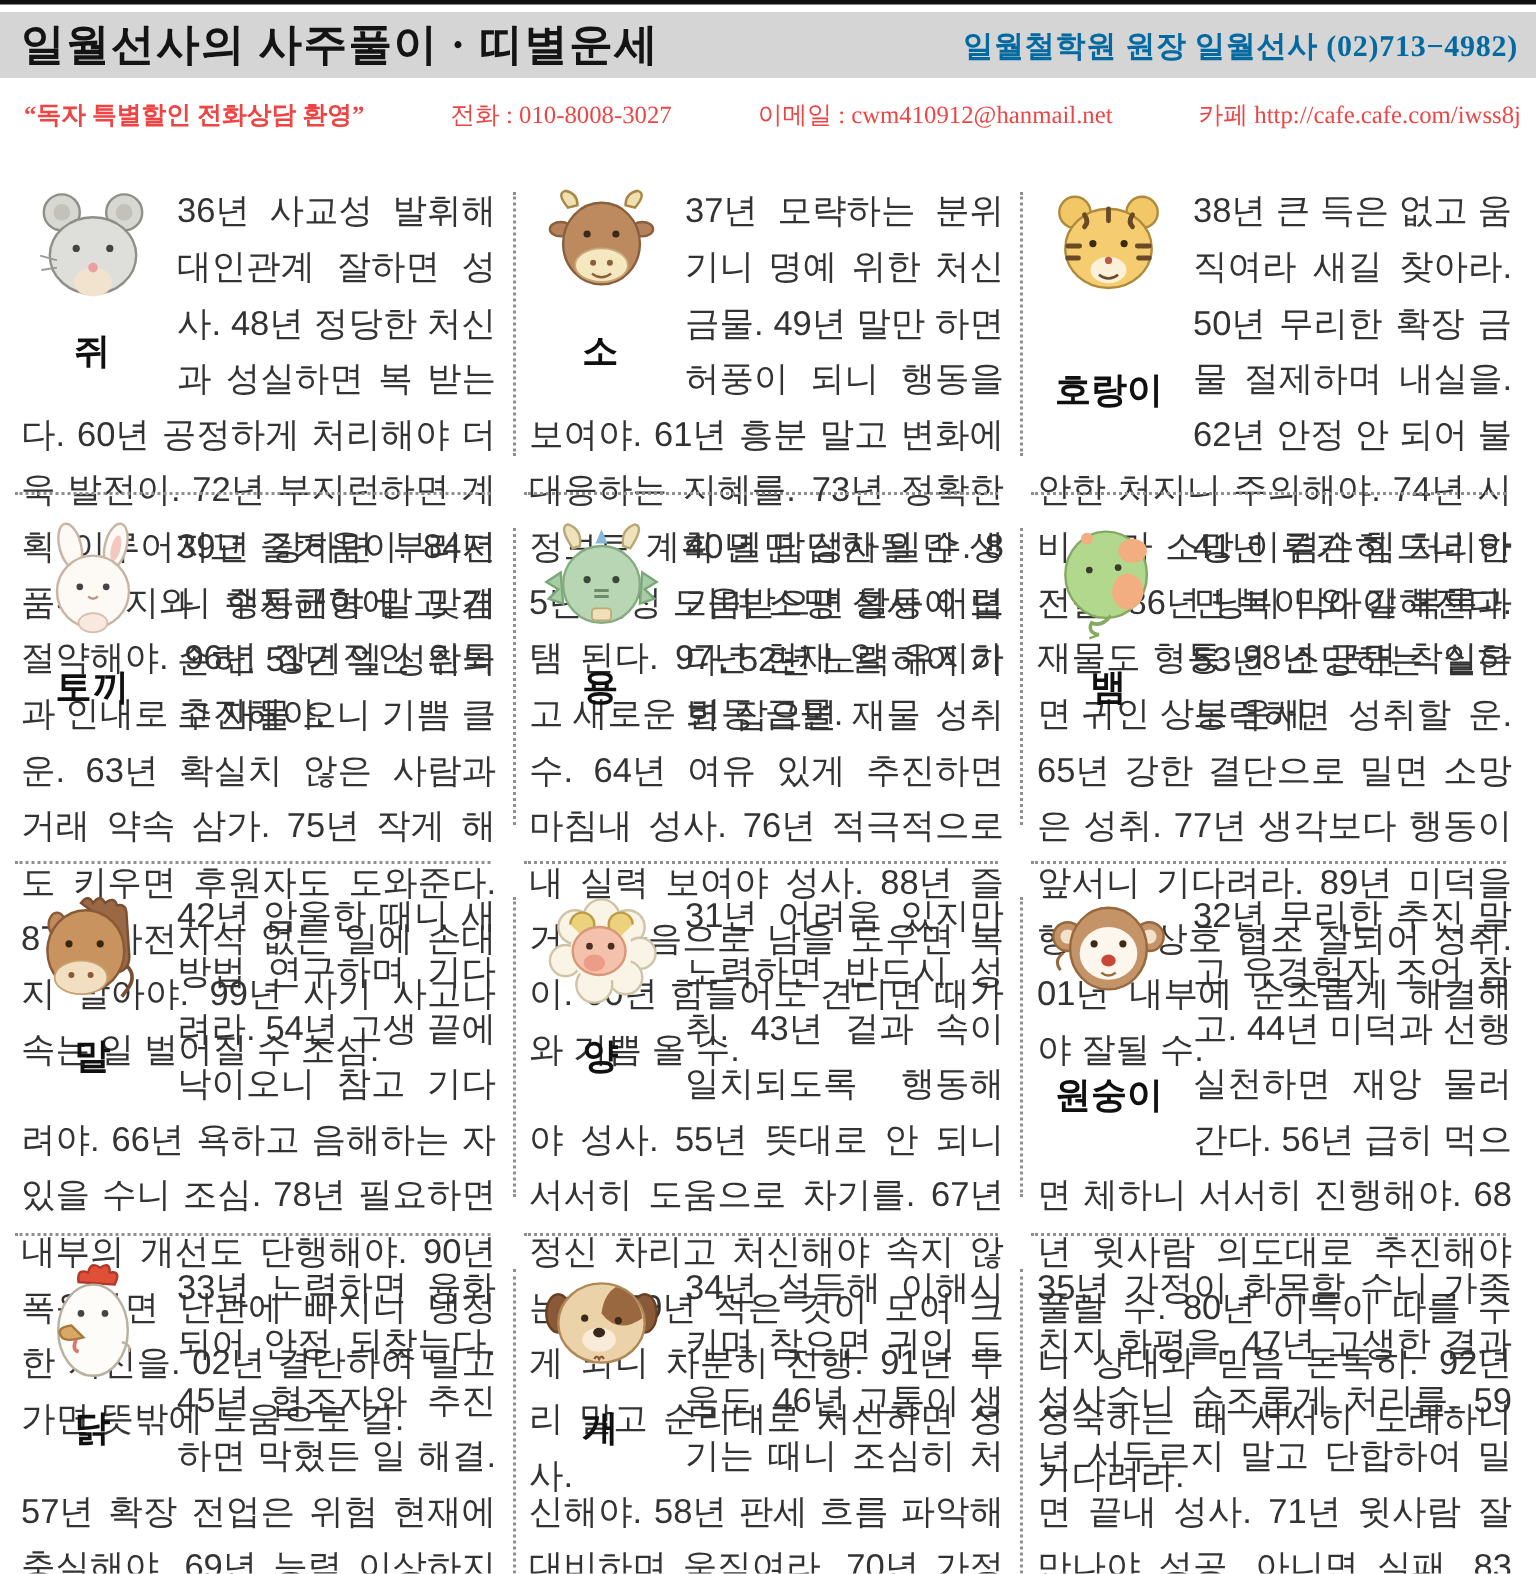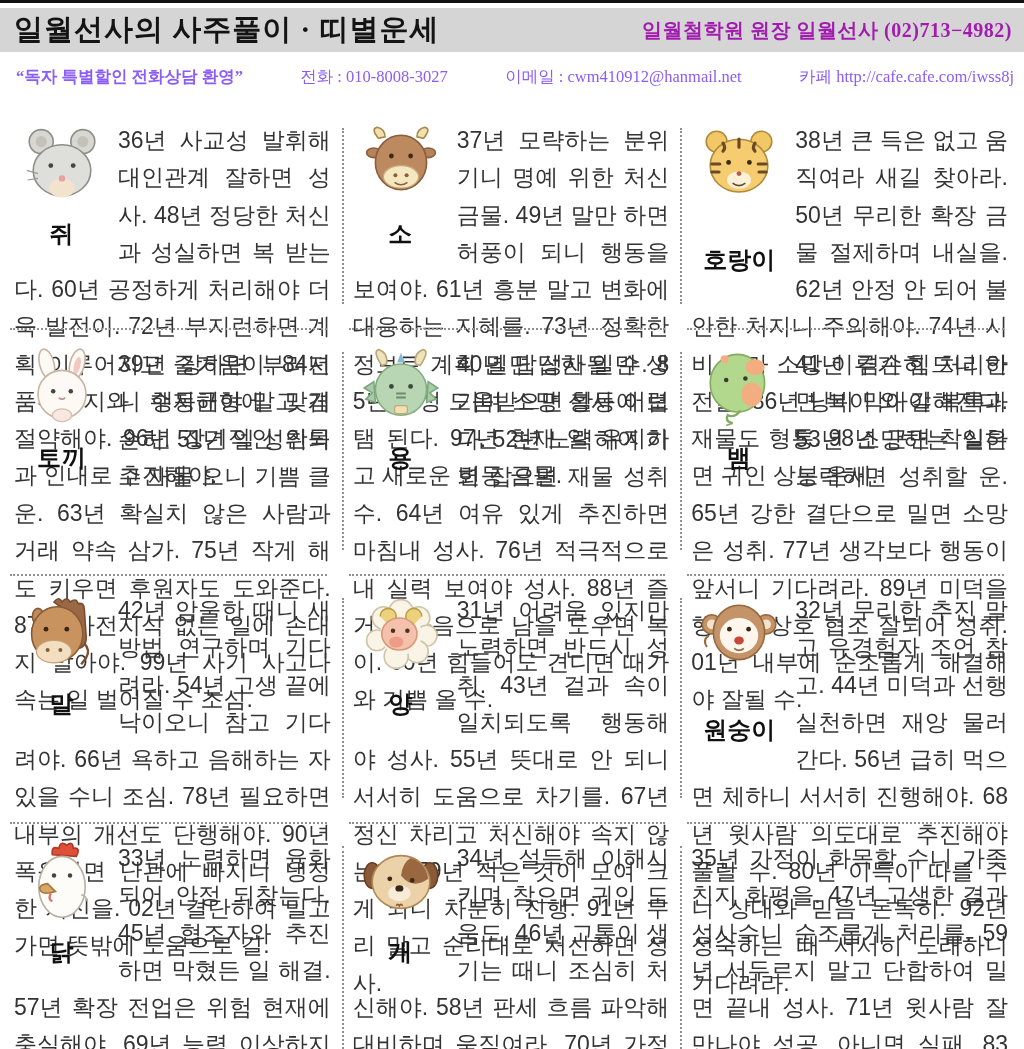--- a/index.html
+++ b/index.html
@@ -13,27 +13,27 @@
   .masthead {
     margin-top:5px; background:#d5d5d5; height:44px;
     display:flex; align-items:center; justify-content:space-between;
     padding:0 12px 0 14px;
     font-family:Liberation Serif, serif;
   }
   .masthead-title {
     font-size:29px; font-weight:bold; color:#141414; letter-spacing:1px;
   }
   .masthead-right {
-    font-size:20px; font-weight:bold; color:#a21caf; letter-spacing:0.5px;
+    font-size:20px; font-weight:bold; color:#0369a1; letter-spacing:0.5px;
   }
   .contact-bar {
     display:flex; align-items:center; justify-content:space-between;
     padding:14px 10px 10px 16px;
     font-family:"Liberation Serif","DejaVu Serif",serif;
-    font-size:16.5px; color:#8b5cf6;
+    font-size:16.5px; color:#ef4444;
   }
   .contact-welcome { font-weight:bold; }
   .grid {
     display:grid;
     grid-template-columns:1fr 1fr 1fr;
     grid-template-rows:224px 246px 248px auto;
     padding:8px 4px 0 4px;
   }
   .cell { position:relative; padding:16px 12px 10px 10px; }
   .cell.vline::before {

